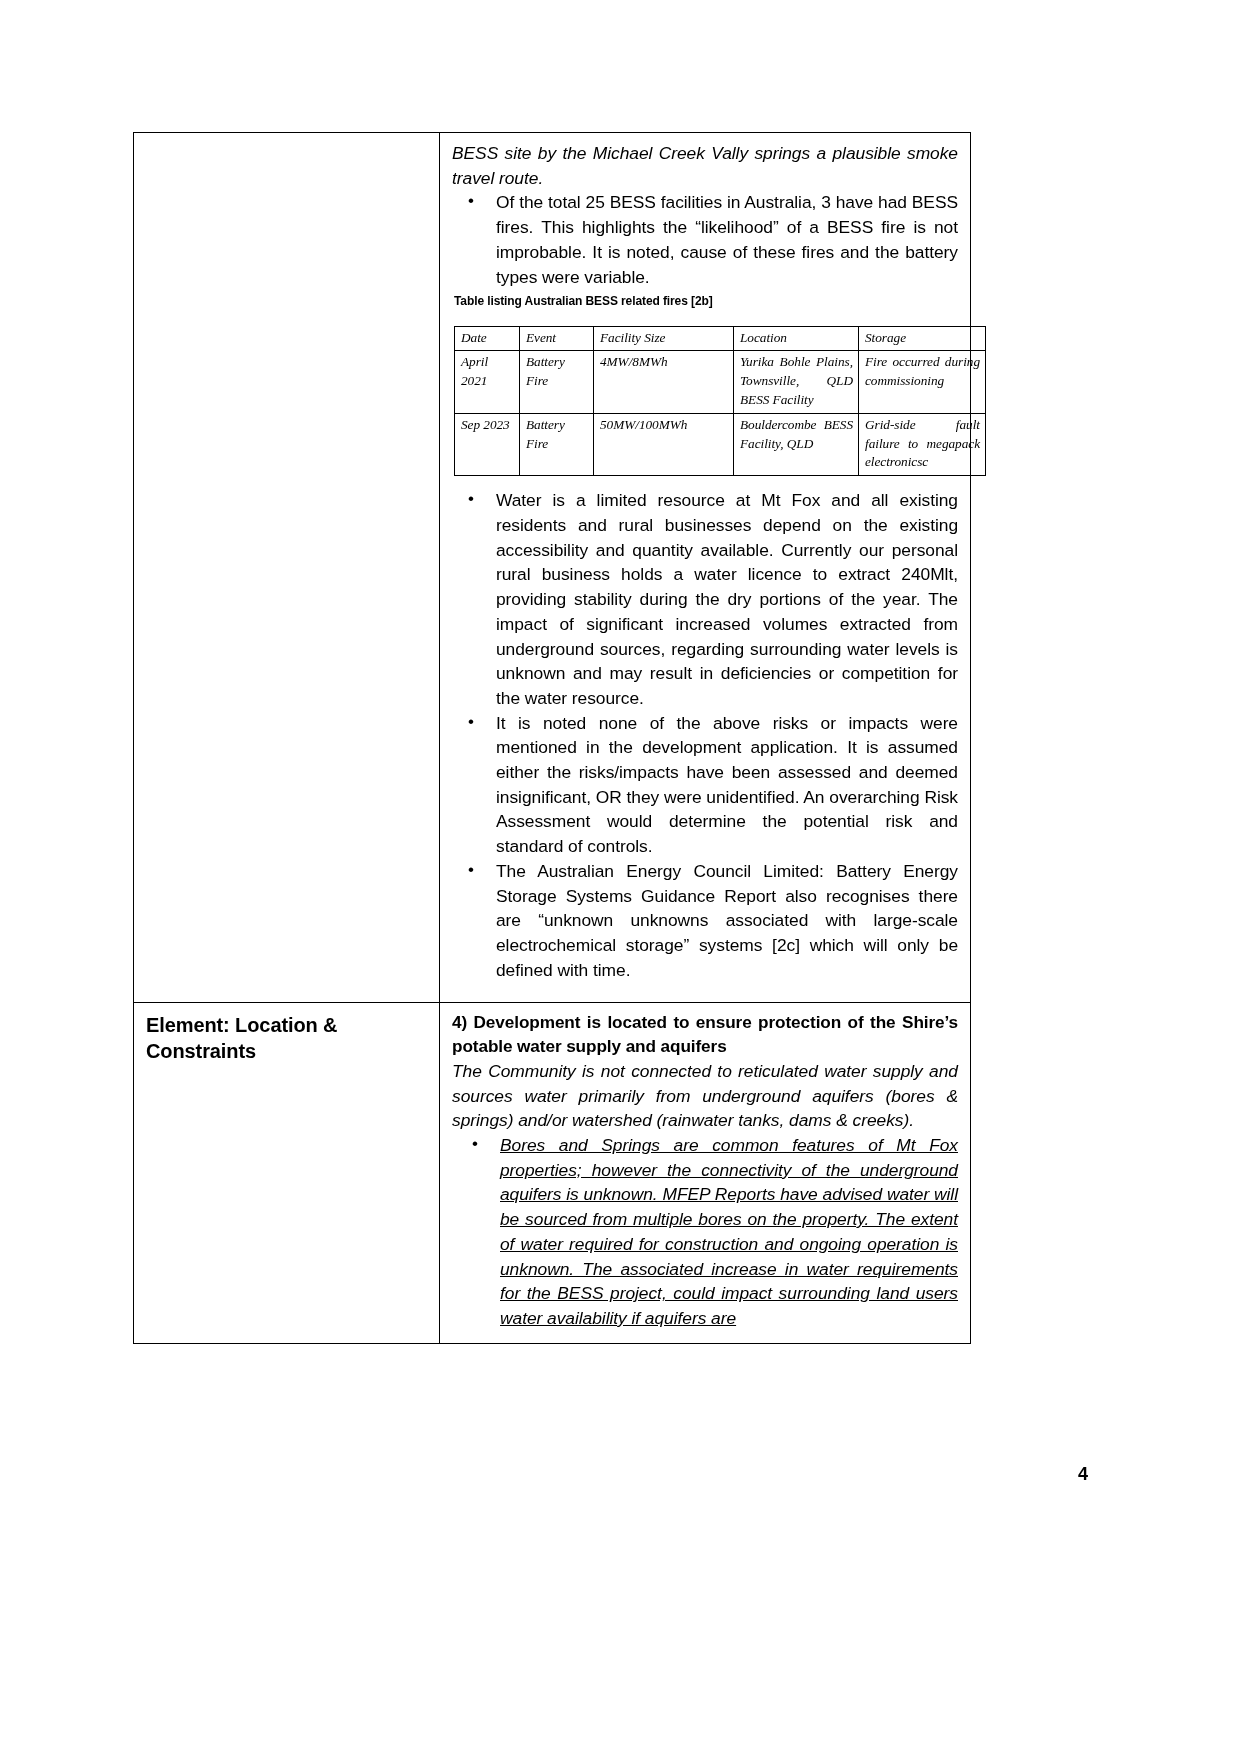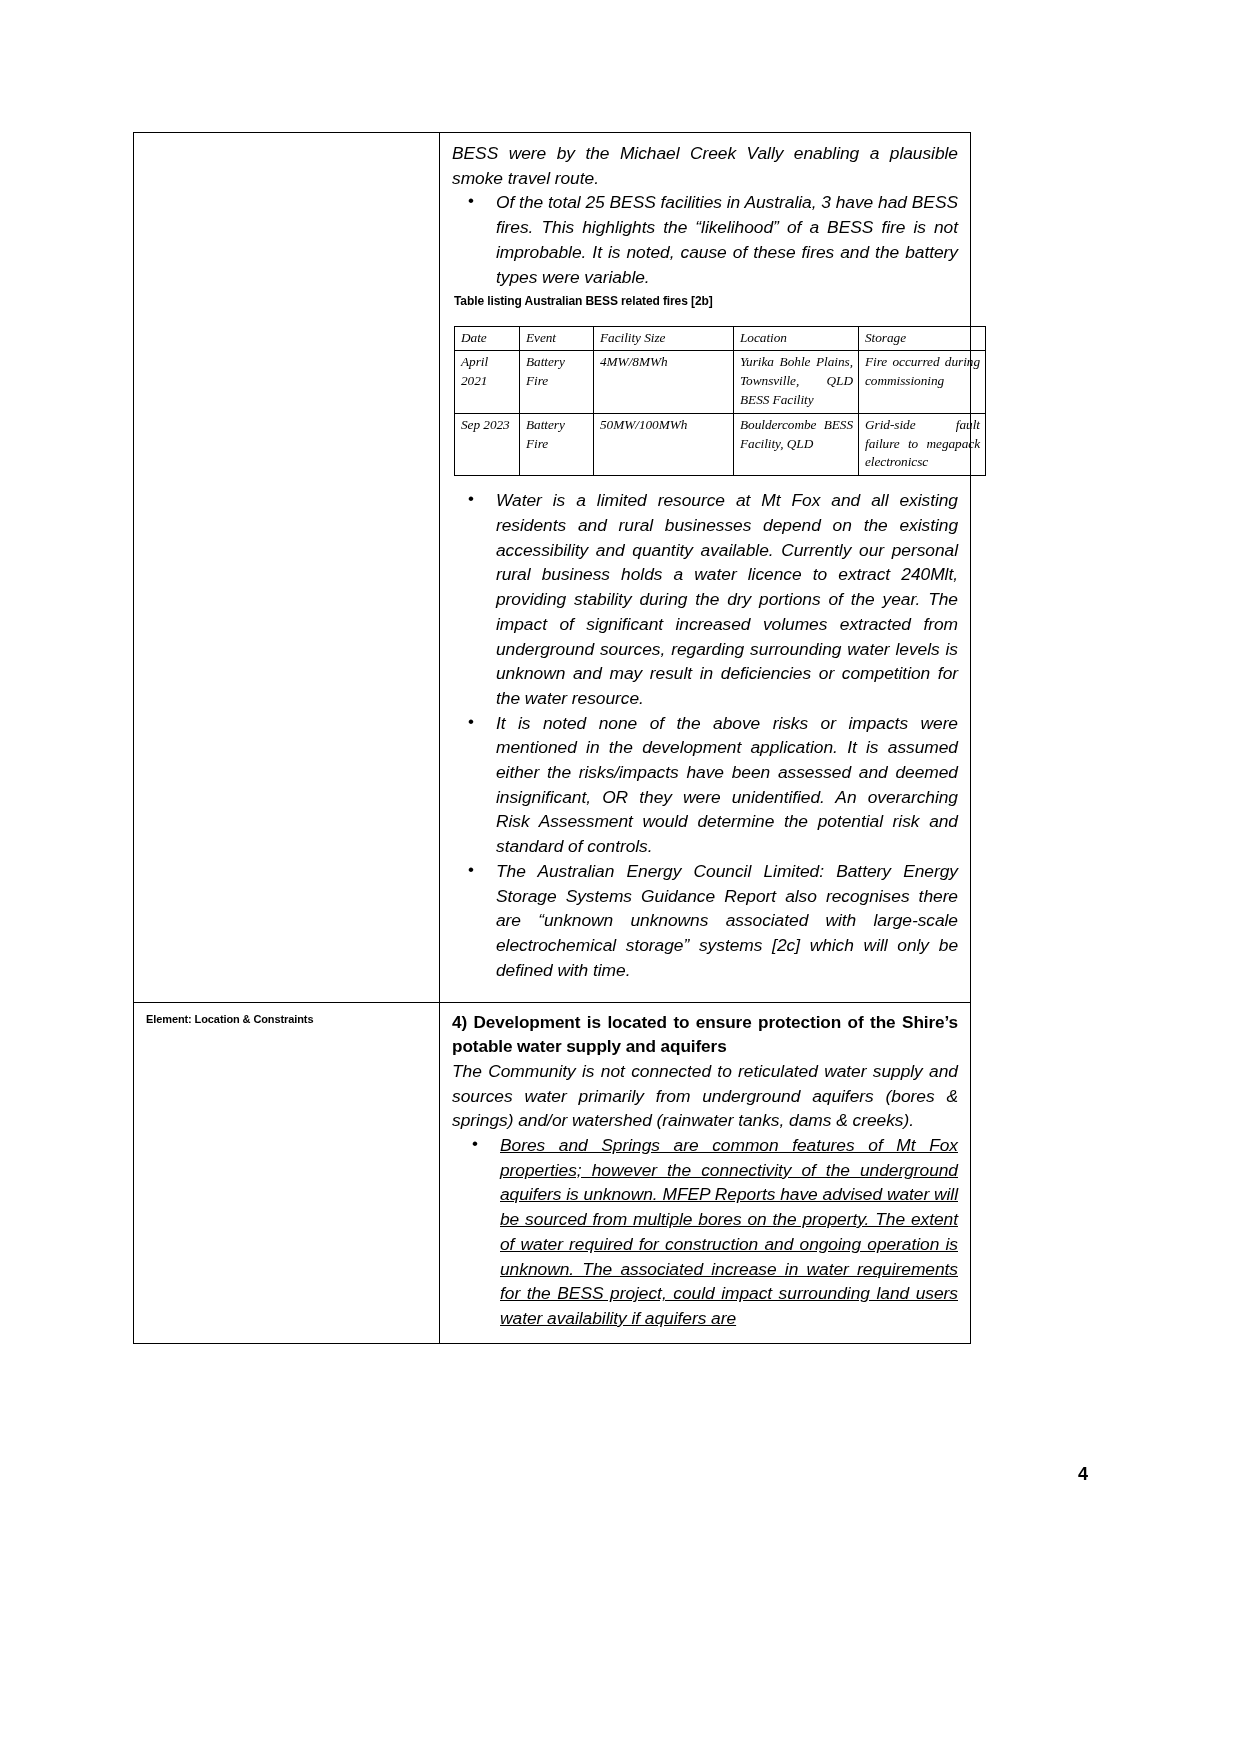--- a/index.html
+++ b/index.html
@@ -35,21 +35,21 @@
   .main-table > tbody > tr > td {
     border: 1.2px solid #000;
     vertical-align: top;
     padding: 0;
   }
   .col-label { width: 305px; }
   .col-content { width: 530px; }
 
   .label-cell {
     padding: 9px 10px 6px 12px;
-    font-size: 11px;
+    font-size: 20px;
     font-weight: bold;
     line-height: 1.3;
     letter-spacing: -0.1px;
   }
 
   .content-cell {
     padding: 8px 12px 12px 12px;
   }
 
   
@@ -66,21 +66,20 @@
   }
 
   .bullet-list {
     list-style: none;
     margin: 0;
     padding: 0;
   }
   .bullet-list li {
     position: relative;
     padding-left: 44px;
-    font-style: italic;
     font-size: 17.4px;
     line-height: 1.42;
     text-align: justify;
     letter-spacing: -0.05px;
     margin: 0 0 0 0;
   }
   .bullet-list li::before {
     content: "\2022";
     position: absolute;
     left: 16px;
@@ -188,21 +187,21 @@
   <table class="main-table">
     <tbody>
 
       <tr>
         <td class="col-label">
           <div class="label-cell"></div>
         </td>
         <td class="col-content">
           <div class="content-cell">
 
-            <p class="para cont">BESS were by the Michael Creek Vally enabling a plausible smoke travel route.</p>
+            <p class="para cont">BESS site by the Michael Creek Vally springs a plausible smoke travel route.</p>
 
             <ul class="bullet-list">
               <li>Of the total 25 BESS facilities in Australia, 3 have had BESS fires.  This highlights the “likelihood” of a BESS fire is not improbable.  It is noted, cause of these fires and the battery types were variable.</li>
             </ul>
 
             <div class="fires-caption">Table listing Australian BESS related fires [2b]</div>
 
             <table class="fires-table">
               <tbody>
                 <tr class="hdr">

